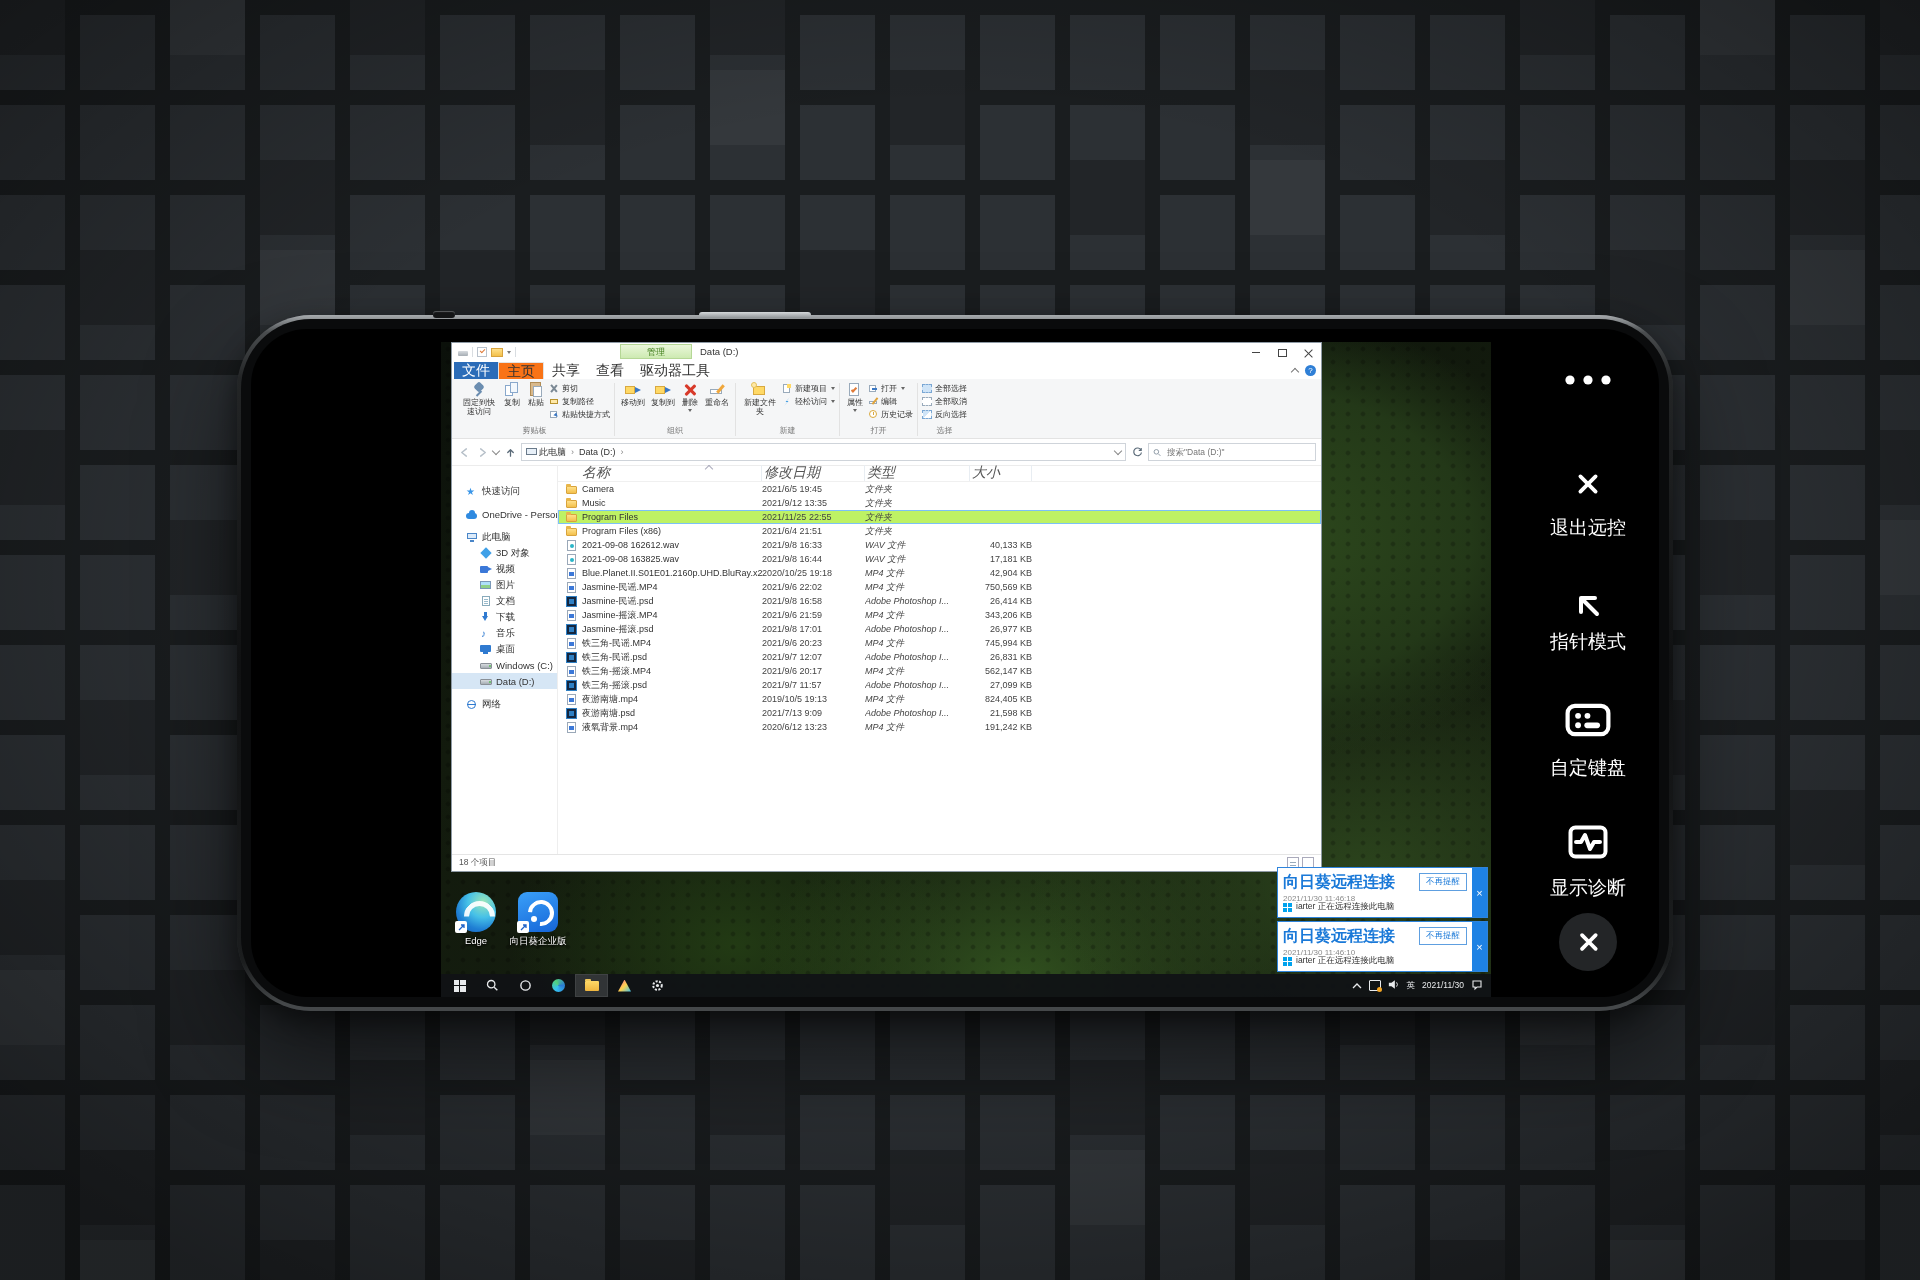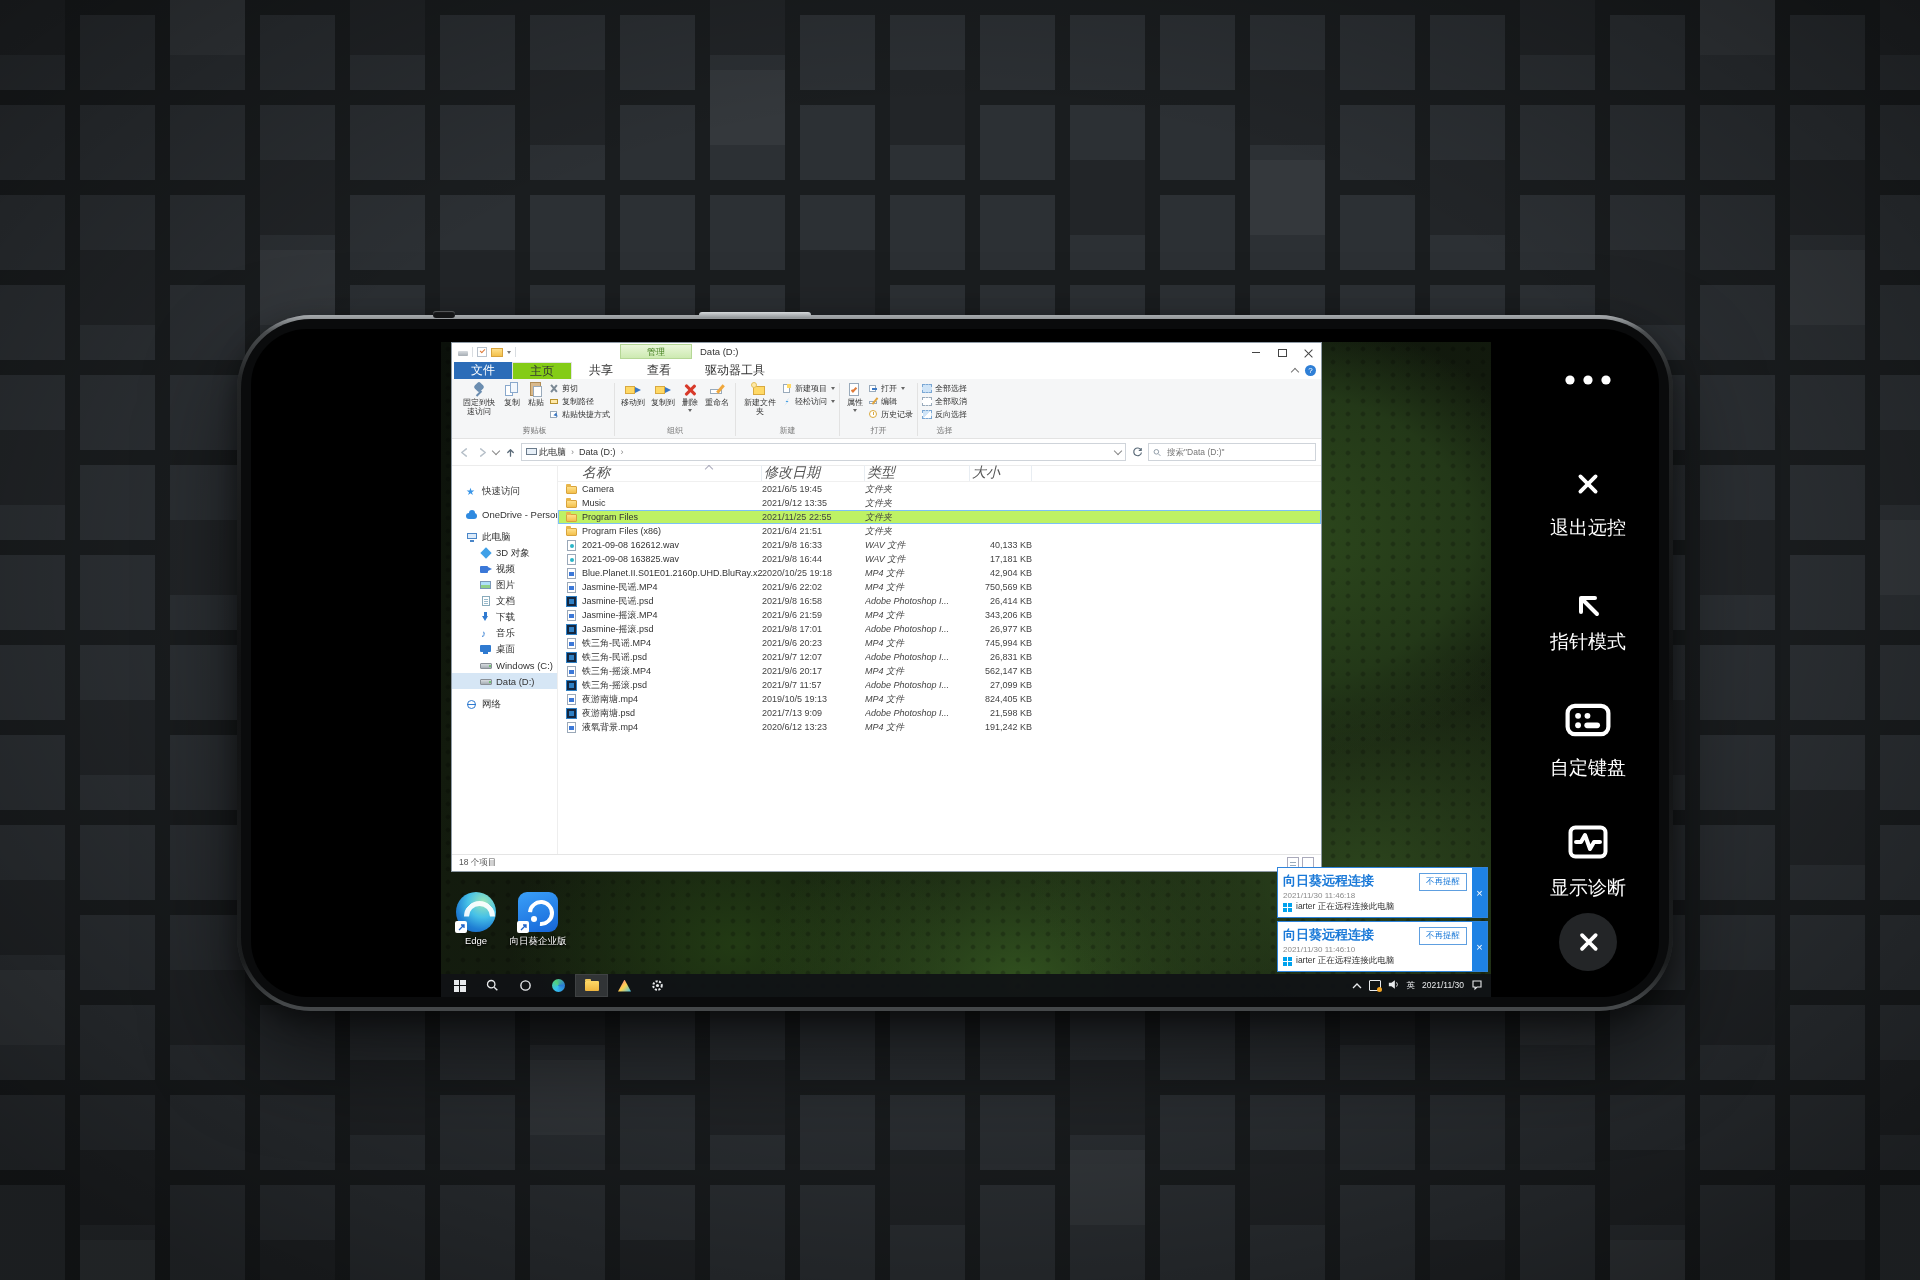--- a/index.html
+++ b/index.html
@@ -50,23 +50,23 @@
   .win-title{position:absolute;left:248px;top:3px;font-size:9.5px;color:#333;}
   .wc{position:absolute;right:0;top:0;display:flex;height:19px;}
   .wcb{width:26px;display:flex;align-items:center;justify-content:center;position:relative;}
   .ic-min{width:8px;height:1px;background:#444;}
   .ic-max{width:7px;height:6px;border:1px solid #444;}
   .ic-x{position:relative;width:9px;height:9px;}
   .ic-x::before,.ic-x::after{content:"";position:absolute;left:4px;top:0;width:1.2px;height:11px;background:#444;}
   .ic-x::before{transform:rotate(45deg);} .ic-x::after{transform:rotate(-45deg);}
   
   .tabrow{position:relative;display:flex;height:17px;background:#fff;padding-left:2px;}
-  .tab{padding:0 17px;font-size:12px;line-height:16px;color:#333;text-align:right;}
+  .tab{padding:0 8px;font-size:14px;line-height:16px;color:#333;text-align:right;}
   .tab-file{background:#2b6cb8;color:#fff;}
-  .tab-active{background:#84cc16;border:1px solid #e3e3e3;border-bottom:none;}
+  .tab-active{background:#f97316;border:1px solid #e3e3e3;border-bottom:none;}
   .tr-mini{position:absolute;right:5px;top:3px;display:flex;gap:7px;align-items:center;}
   .chev-up{width:5px;height:5px;border-left:1.5px solid #777;border-top:1.5px solid #777;transform:rotate(45deg);margin-top:2px;}
   .help-q{width:11px;height:11px;border-radius:50%;background:#2f7fd6;color:#fff;font-size:8px;text-align:center;line-height:11px;}
   
   .ribbon{display:flex;height:60px;background:#f5f6f7;border-bottom:1px solid #e3e3e3;padding:2px 4px 0;box-sizing:border-box;}
   .rgroup{display:flex;flex-direction:column;padding:0 3px;}
   .rsep{width:1px;background:#e2e2e2;margin:2px 1px;}
   .rbody{display:flex;align-items:flex-start;gap:2px;flex:1;}
   .rbtn{display:flex;flex-direction:column;align-items:center;padding:1px 2px;}
   .rlabel{font-size:8px;line-height:8.5px;text-align:center;color:#333;max-width:36px;}
@@ -206,21 +206,21 @@
   .tb-folder::before{content:"";position:absolute;left:0;top:-2px;width:6px;height:2px;background:#f0c75a;border-radius:1px 1px 0 0;}
   .tb-a{width:13px;height:12px;background:linear-gradient(135deg,#ff5fa2,#ffd34d 50%,#39c0f0);clip-path:polygon(50% 0,100% 100%,0 100%);}
   .tb-right{margin-left:auto;display:flex;align-items:center;gap:7px;padding-right:8px;font-size:8.5px;}
   .tray-sun{width:10px;height:9px;border:1px solid #e8eaec;border-radius:1px;position:relative;}
   .tray-sun::after{content:"";position:absolute;right:-2px;bottom:-2px;width:5px;height:5px;border-radius:50%;background:#f5a623;}
   .tb-date{text-align:center;line-height:9px;font-size:8.5px;}
   
   .notes{position:absolute;right:3px;bottom:25px;display:flex;flex-direction:column;gap:3px;}
   .note{width:211px;height:51px;display:flex;background:#fff;border:1px solid #2f84dc;box-sizing:border-box;}
   .note-body{flex:1;position:relative;padding:4px 5px;}
-  .note-title{font-size:13px;font-weight:bold;color:#1a79d8;}
+  .note-title{font-size:16px;font-weight:bold;color:#1a79d8;}
   .note-time{font-size:8px;color:#8a8a8a;margin-top:1px;}
   .note-btn{position:absolute;right:5px;top:5px;font-size:8.5px;color:#1a79d8;background:#fff;border:1px solid #5e9fe0;padding:2px 6px;font-family:inherit;}
   .note-msg{position:absolute;left:5px;bottom:4px;display:flex;align-items:center;gap:4px;font-size:8.5px;color:#333;}
   .note-msg .winlogo{width:9px;height:9px;gap:1px;}
   .note-strip{width:15px;background:#1e82e4;display:flex;align-items:center;justify-content:center;color:#fff;font-size:11px;}
   
   .sidebar{position:absolute;right:16px;top:0;width:110px;height:100%;}
   .side-abs{position:absolute;left:0;width:110px;display:flex;justify-content:center;}
   .sideicon svg{stroke:#fff;stroke-width:4;fill:none;stroke-linecap:round;stroke-linejoin:round;}
   .sideicon svg .f{fill:#fff;stroke:none;}

